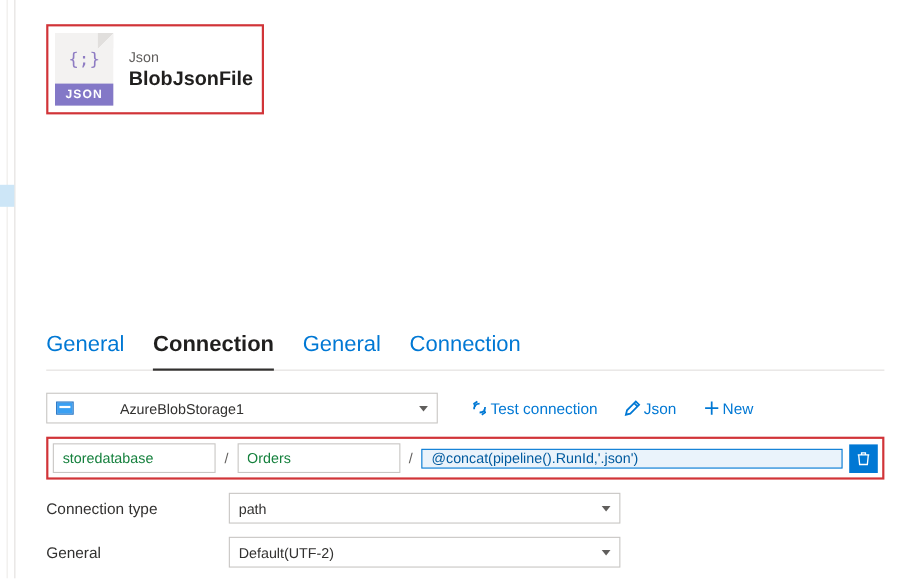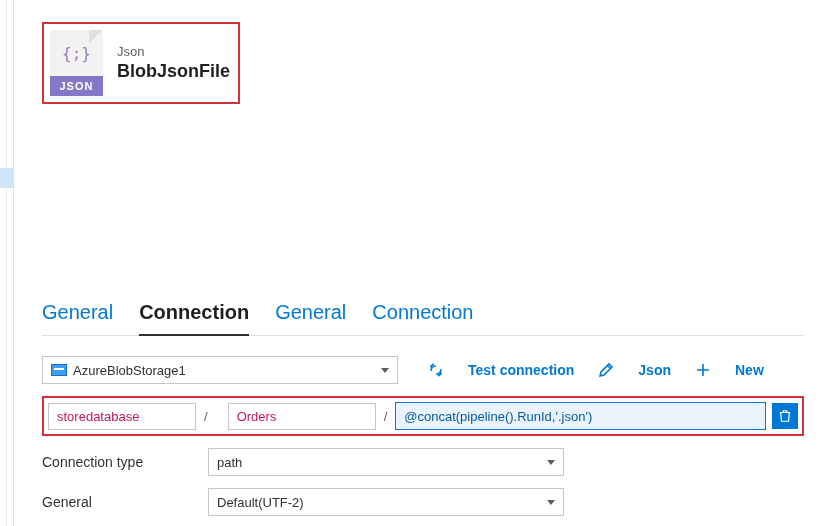--- a/index.html
+++ b/index.html
@@ -179,52 +179,51 @@
 
   .actions {
     display:flex;
     align-items:center;
     gap: 24px;
     margin-left: 24px;
     color:#0078d4;
     font-size:14px;
   }
   .action {
-    display:flex; align-items:center; gap:24px; cursor:pointer;
+    display:flex; align-items:center; gap:2px; cursor:pointer;
     white-space:nowrap;
-    font-weight:bold;
   }
   .ico { width:16px; height:16px; }
 
   
   .fp-wrap {
     border:2px solid #d13438;
     padding: 4px 4px;
     display:flex;
     align-items:center;
     gap:6px;
     flex:1;
   }
   .tb {
     height:27px;
     border:1px solid #c8c6c4;
     background:#fff;
     font-size:13px;
-    color:#be185d;
+    color:#15803d;
     padding: 0 8px;
     outline:none;
   }
   .tb::placeholder{ color:#a19f9d; }
   .slash { color:#605e5c; padding:0 2px; }
   .expr {
     flex:1;
     border:1px solid #0078d4;
     background:#eaf3fb;
     color:#005a9e;
-    height:28px;
+    height:18px;
     padding:0 8px;
     font-size:13px;
     outline:none;
   }
   .del {
     width:26px; height:26px;
     background:#0078d4;
     display:flex; align-items:center; justify-content:center;
     cursor:pointer;
   }
@@ -262,21 +261,21 @@
       <div class="tab active">Connection</div>
       <div class="tab">General</div>
       <div class="tab">Connection</div>
     </div>
 
     <div class="form">
 
       <div class="row">
         <div class="controls">
           <div class="dd dd-wide">
-            <span style="display:flex;align-items:center;">
+            <span style="display:flex;align-items:center;gap:36px;">
               <span class="storage-ico"></span>
               <span>AzureBlobStorage1</span>
             </span>
             <span class="caret"></span>
           </div>
           <div class="actions">
             <div class="action">
               <svg class="ico line" viewBox="0 0 16 16">
                   <path d="M3 9c0-3 2-5 5-5M13 7c0 3-2 5-5 5M6 2l-3 2 1 3M10 14l3-2-1-3"></path>
                 </svg>
@@ -295,21 +294,21 @@
               <span>New</span>
             </div>
           </div>
         </div>
       </div>
 
       <div class="row">
         <div class="fp-wrap">
           <input class="tb" style="width: 148px;" value="storedatabase">
           <span class="slash">/</span>
-          <input class="tb" style="width: 148px; margin-left: 12px;" value="Orders">
+          <input class="tb" style="width: 148px;" value="Orders">
           <span class="slash">/</span>
           <input class="expr" value="@concat(pipeline().RunId,'.json')" style="">
           <div class="del">
             <svg viewBox="0 0 16 16">
                 <path d="M3 4h10l-1 10H4L3 4zm3-2h4v2H6V2zM2 4h12" fill="none" stroke="#fff" stroke-width="1.4"></path>
               </svg>
           </div>
         </div>
       </div>
 

